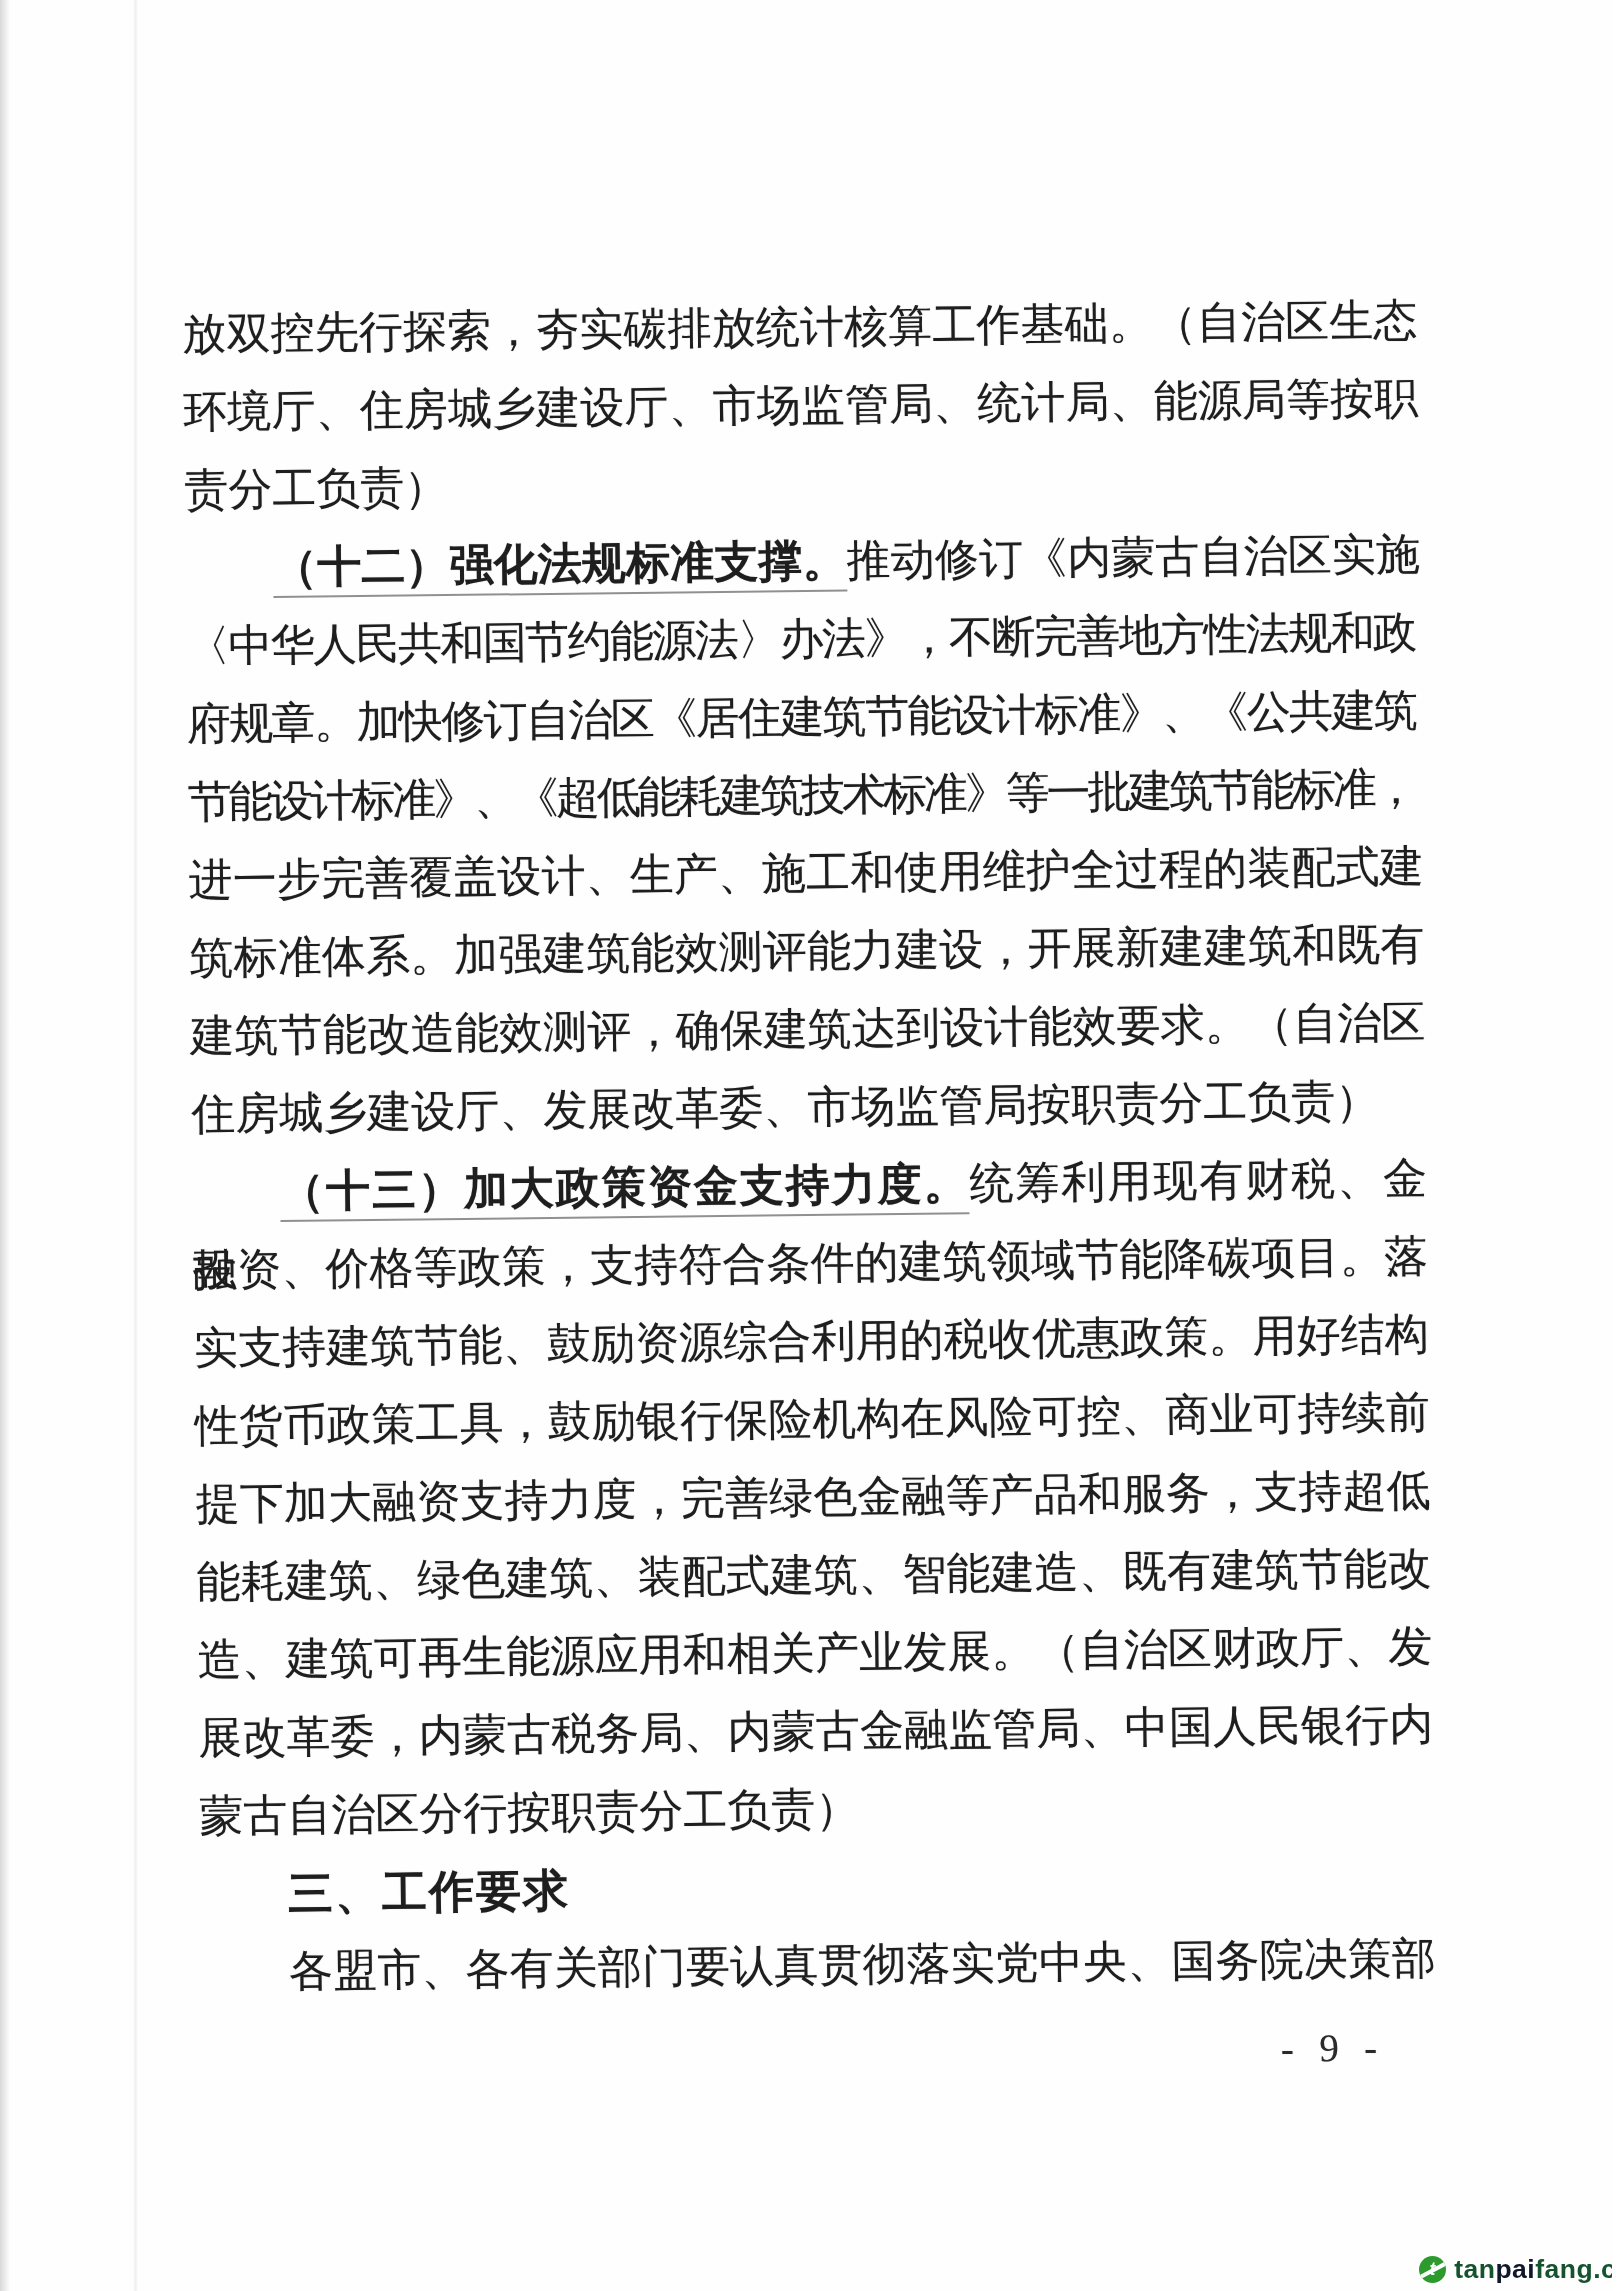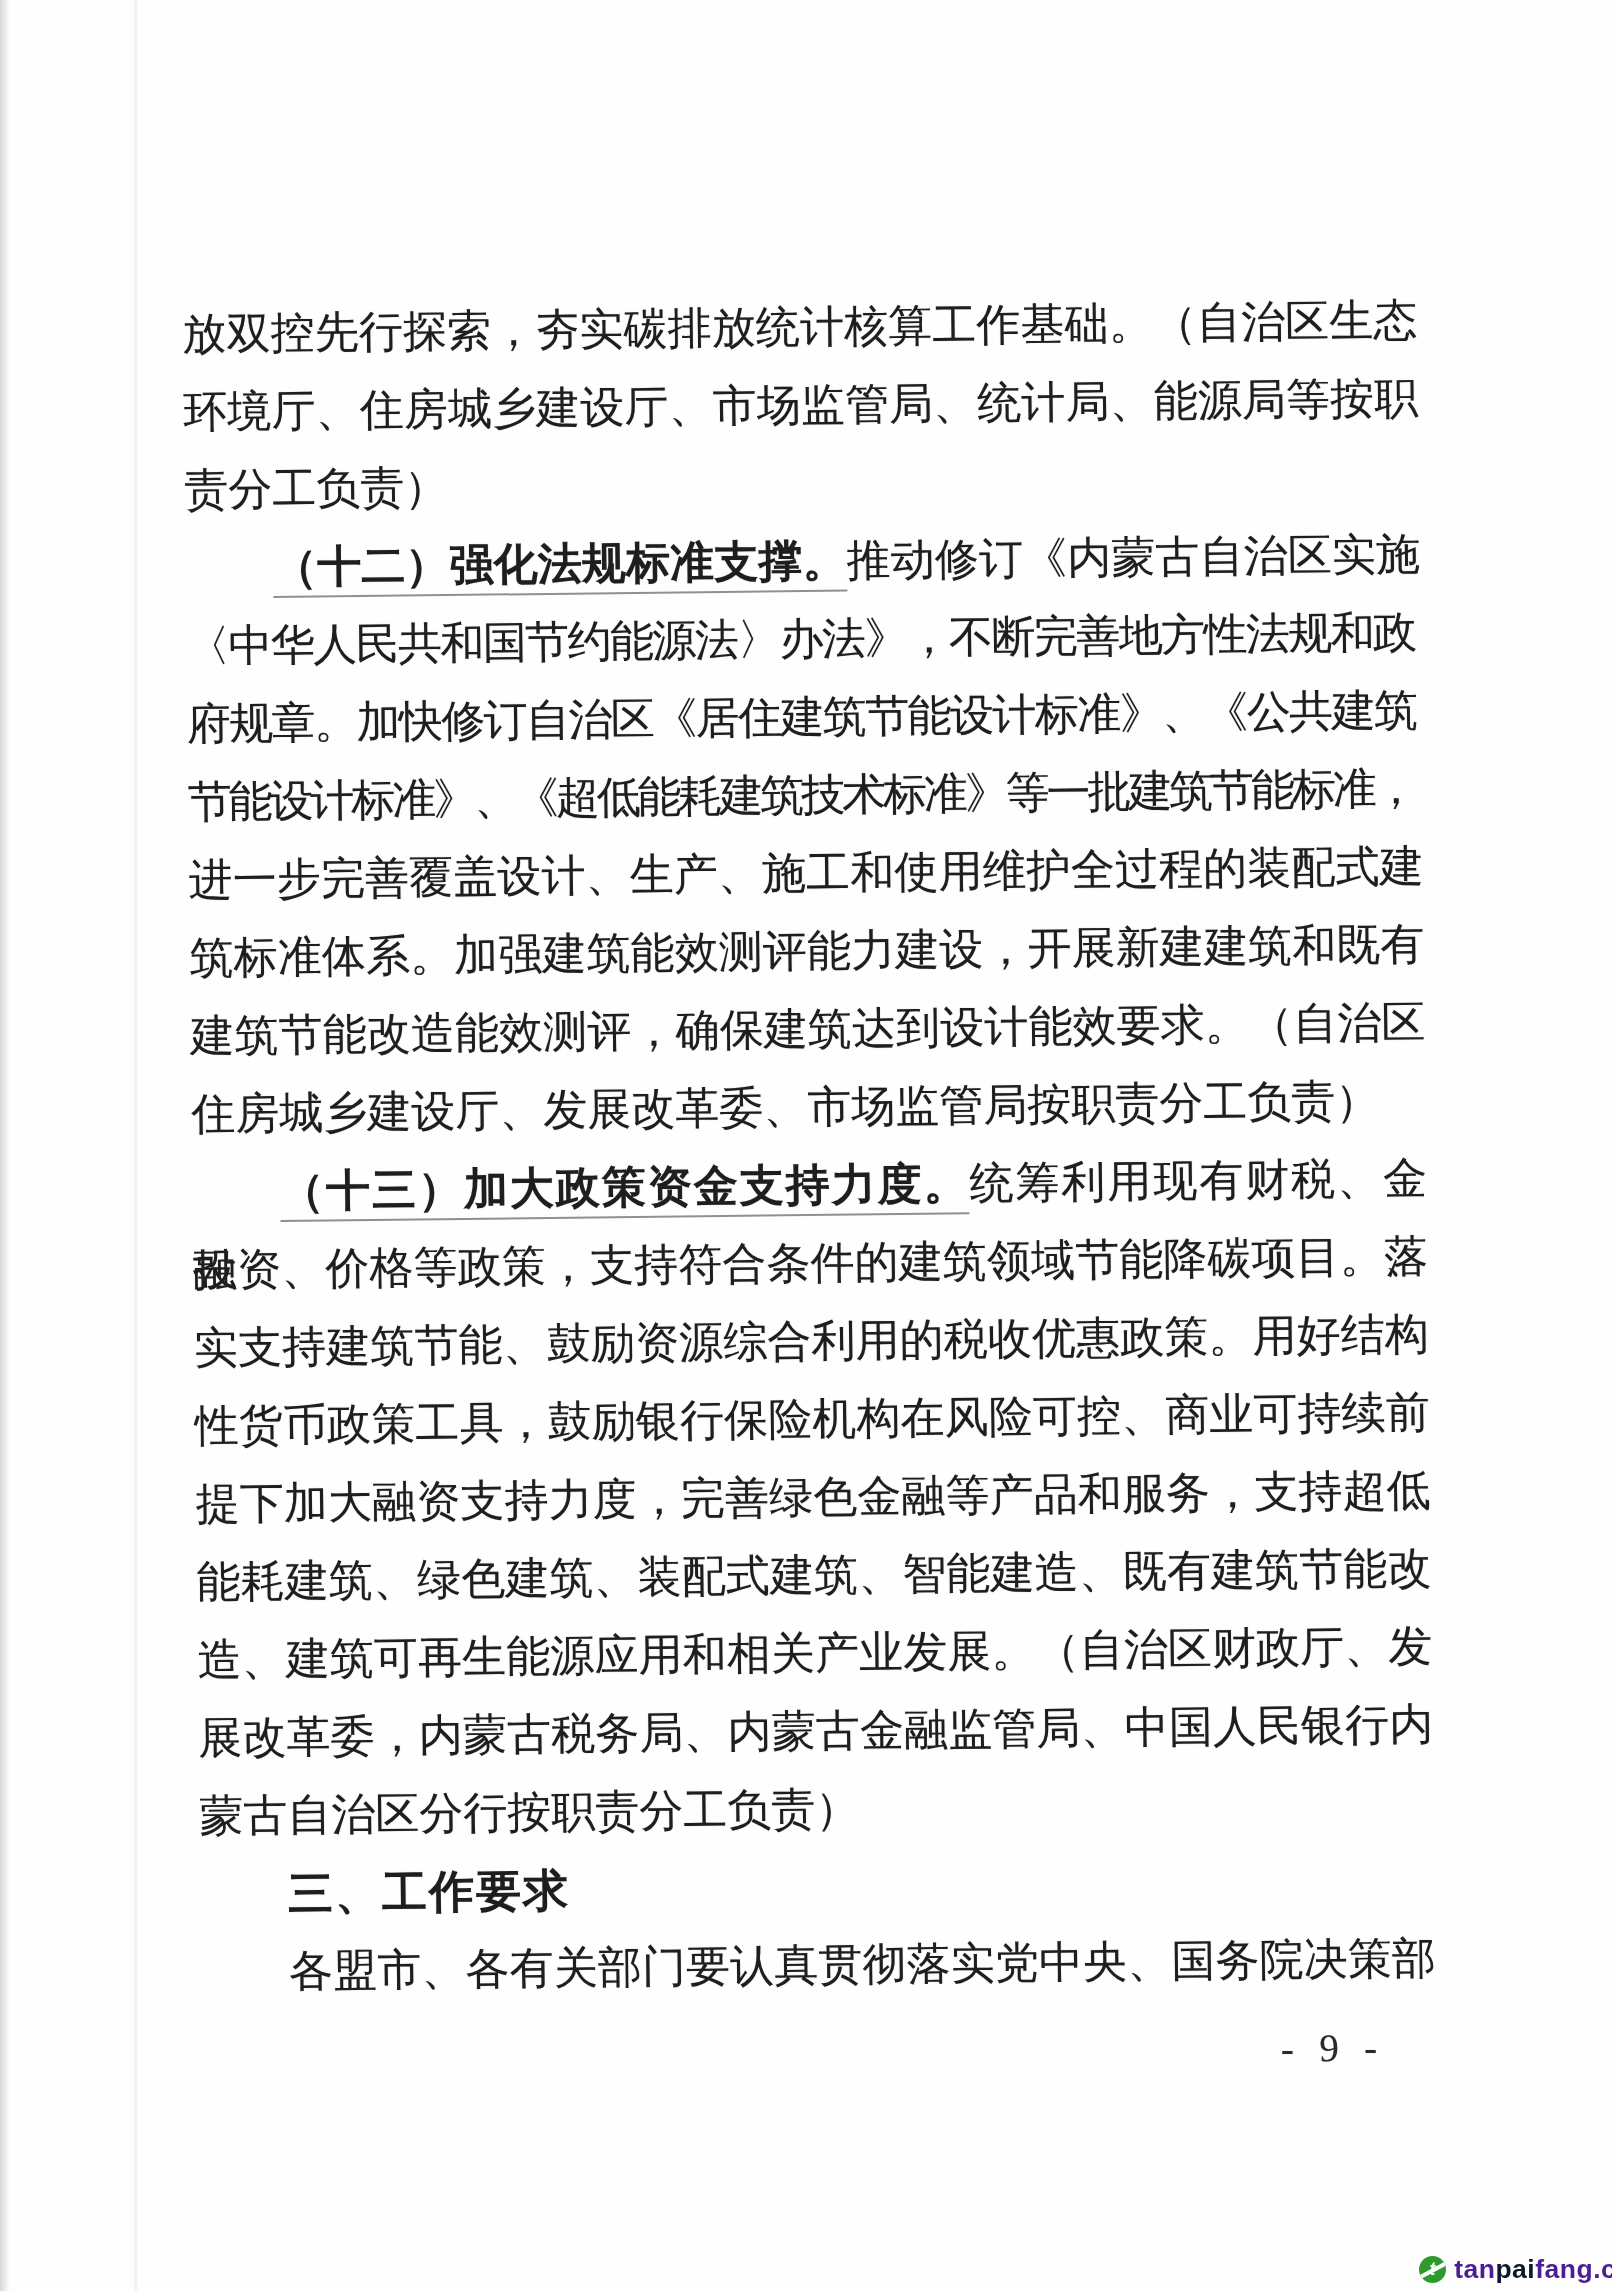--- a/index.html
+++ b/index.html
@@ -79,21 +79,21 @@
   }
   .wm-logo .slash{
     position:absolute;left:-3.9px;top:11.8px;width:37px;height:3.9px;
     background:#ffffff;transform:rotate(-28deg);
   }
   .wm-logo .tchar{
     position:absolute;left:0;top:0;width:27.4px;height:27.4px;
     color:#ffffff;font-size:17.6px;font-weight:800;
     text-align:center;line-height:27.4px;font-style:italic;
   }
-  .wm-green{color:#4c1d95;}
+  .wm-green{color:#14532d;}
   .wm-blue{color:#0f172a;}
 </style>
 </head>
 <body>
 
 <div class="page">
   <div class="scan-rotate">
     <div class="text-block">
       <div class="line fill">放双控先行探索，夯实碳排放统计核算工作基础。（自治区生态</div>
       <div class="line fill">环境厅、住房城乡建设厅、市场监管局、统计局、能源局等按职</div>

